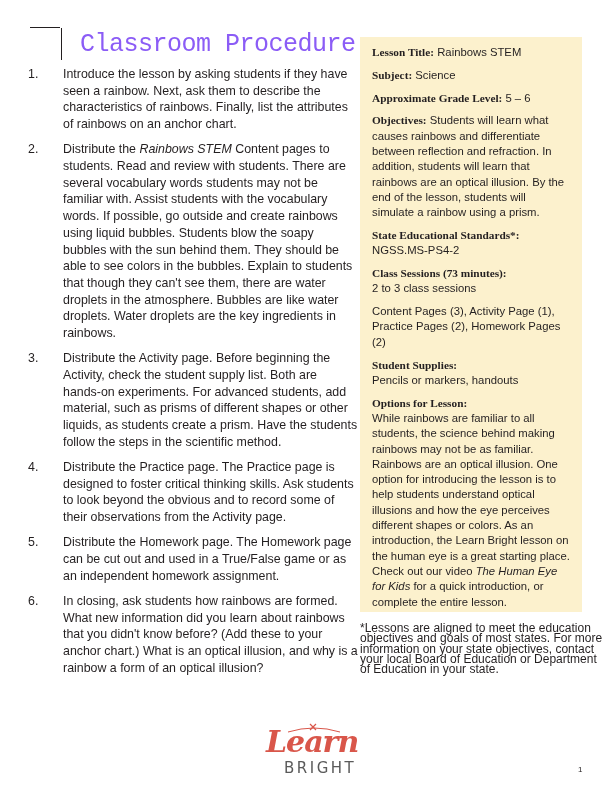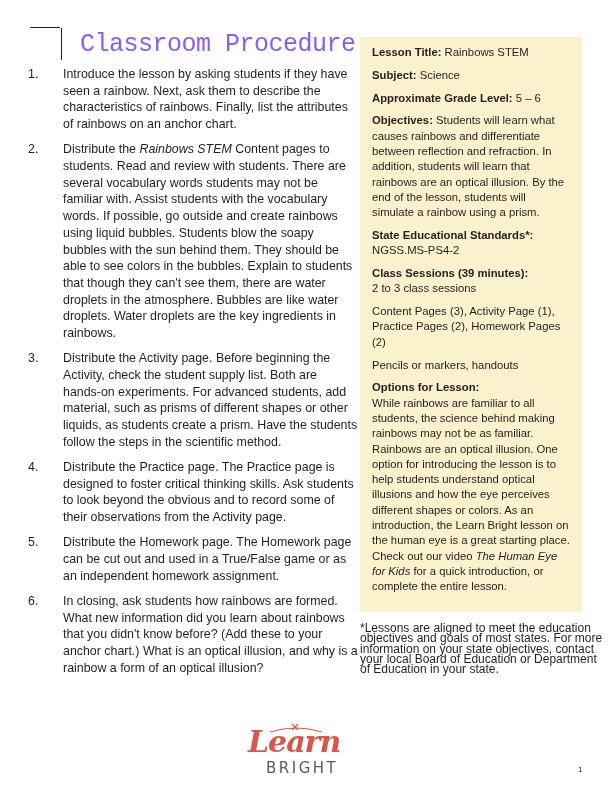--- a/index.html
+++ b/index.html
@@ -9,23 +9,23 @@
   .corner-v { position: absolute; left: 61px; top: 28px; width: 1px; height: 32px; background: #231f20; }
   .title { position: absolute; left: 80px; top: 30px; font-family: Liberation Mono, monospace; font-size: 25px;
            font-weight: normal; letter-spacing: -0.5px; color: #8b5cf6; margin: 0; }
   .steps { position: absolute; left: 28px; top: 66px; width: 330px; margin: 0; padding: 0; list-style: none; }
   .step { display: flex; font-size: 12.4px; line-height: 16.7px; margin-bottom: 8.5px; }
   .step-num { width: 26px; flex: none; }
   .step-text { flex: 1; margin-left: 9px; }
   .sidebar { position: absolute; left: 360px; top: 37px; width: 222px; height: 575px; background: #fcf1cd;
              padding: 8px 12px 0 12px; box-sizing: border-box; font-size: 11.3px; line-height: 15.3px; }
   .field { margin-bottom: 7.5px; }
-  .label { font-weight: bold; }
+  .label { font-weight: bold; font-family: Liberation Serif, serif; }
   .footnote { position: absolute; left: 360px; top: 623px; width: 245px; font-size: 12px; line-height: 10.3px; color: #231f20; }
-  .logo { position: absolute; left: 246px; top: 722px; width: 80px; height: 55px; text-align: center; }
+  .logo { position: absolute; left: 264px; top: 722px; width: 80px; height: 55px; text-align: center; }
   .logo-script { position: absolute; left: 2px; top: 2px; font-family: "DejaVu Serif", serif; font-style: italic;
                  font-weight: bold; font-size: 30px; color: #d9564a; letter-spacing: -1px; }
   .logo-bright { position: absolute; left: 20px; top: 37px; font-family: "DejaVu Sans", sans-serif; font-size: 15px;
                  letter-spacing: 2.5px; color: #5a5a5a; font-weight: normal; }
   .logo-arc { position: absolute; left: 22px; top: 0; }
   .page-num { position: absolute; left: 578px; top: 765px; font-size: 8px; color: #231f20; }
 </style>
 </head>
 <body>
 
@@ -71,27 +71,28 @@
     <span class="label">Approximate Grade Level:</span><span> 5 – 6</span>
   </div>
   <div class="field">
     <span class="label">Objectives:</span><span> Students will learn what causes rainbows and differentiate between reflection and refraction. In addition, students will learn that rainbows are an optical illusion. By the end of the lesson, students will simulate a rainbow using a prism.</span>
   </div>
   <div class="field">
     <div class="label">State Educational Standards*:</div>
     <div>NGSS.MS-PS4-2</div>
   </div>
   <div class="field">
-    <div class="label">Class Sessions (39 minutes):</div>
+    <div class="label">Class Sessions (73 minutes):</div>
     <div>2 to 3 class sessions</div>
   </div>
   <div class="field">
     <div>Content Pages (3), Activity Page (1), Practice Pages (2), Homework Pages (2)</div>
   </div>
   <div class="field">
+    <div class="label">Student Supplies:</div>
     <div>Pencils or markers, handouts</div>
   </div>
   <div class="field">
     <div class="label">Options for Lesson:</div>
     <div><span>While rainbows are familiar to all students, the science behind making rainbows may not be as familiar. Rainbows are an optical illusion. One option for introducing the lesson is to help students understand optical illusions and how the eye perceives different shapes or colors. As an introduction, the Learn Bright lesson on the human eye is a great starting place. Check out our video </span><i>The Human Eye for Kids</i><span> for a quick introduction, or complete the entire lesson.</span></div>
   </div>
 </aside>
 
 <div class="footnote">*Lessons are aligned to meet the education objectives and goals of most states. For more information on your state objectives, contact your local Board of Education or Department of Education in your state.</div>
 

